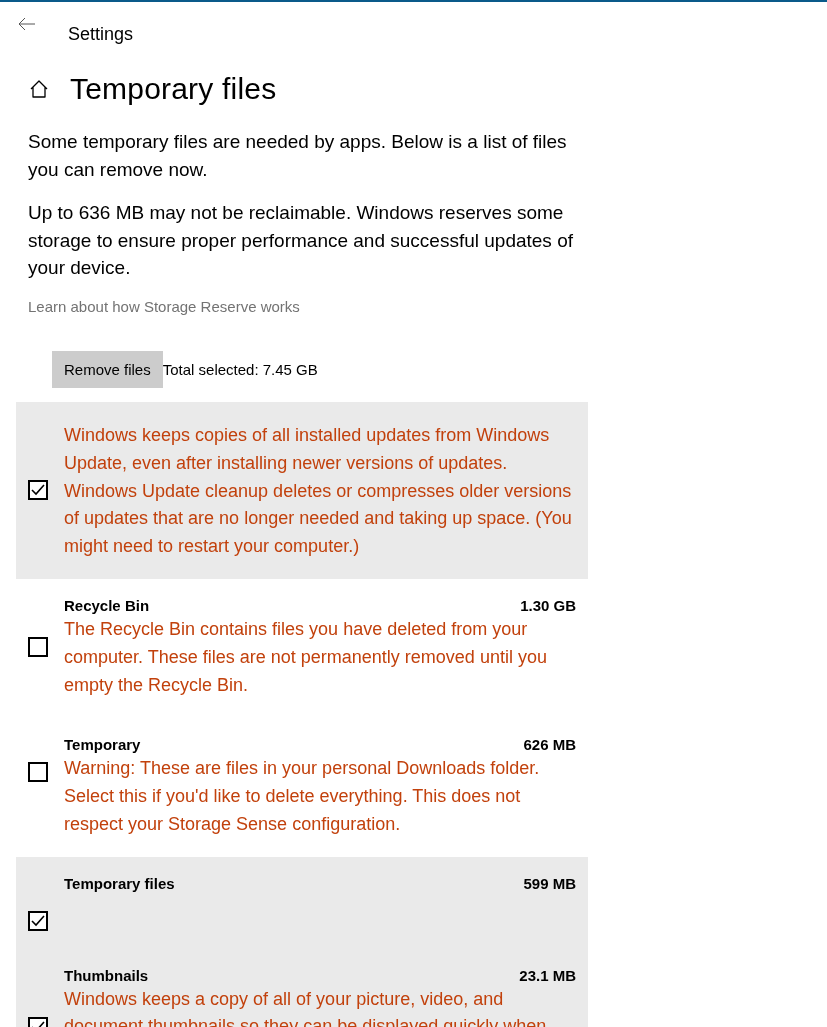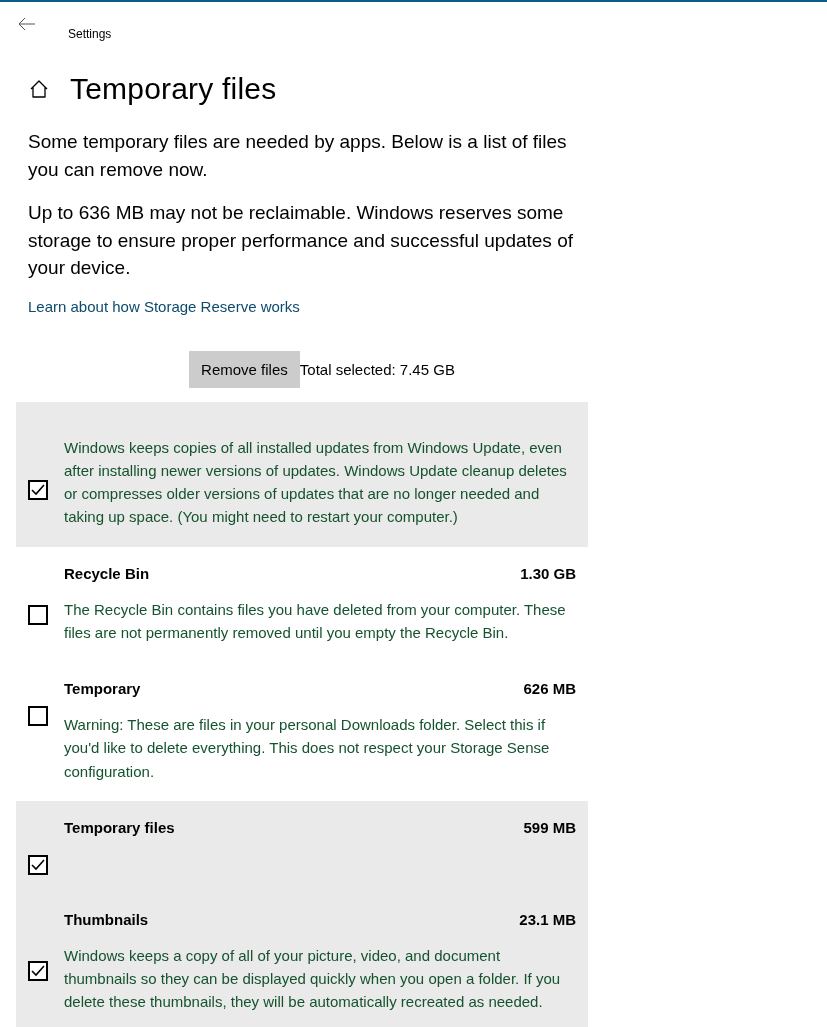--- a/index.html
+++ b/index.html
@@ -16,21 +16,21 @@
       height: 44px;
       padding-left: 18px;
       gap: 32px;
     }
     .back-arrow {
       cursor: pointer;
       display: flex;
       align-items: center;
     }
     .header-title {
-      font-size: 12px;
+      font-size: 18px;
       font-weight: 400;
       margin-top: 20px;
     }
     .content {
       padding: 26px 0 0 28px;
       width: 592px;
     }
     .title-row {
       display: flex;
       align-items: center;
@@ -42,30 +42,30 @@
       font-size: 30px;
       font-weight: 350;
       letter-spacing: 0.2px;
     }
     .intro {
       font-size: 19px;
       line-height: 1.45;
       margin-bottom: 16px;
     }
     .link {
-      color: #0c4a6e;
+      color: #737373;
       font-size: 15px;
       text-decoration: none;
       cursor: pointer;
       display: inline-block;
       margin-bottom: 36px;
     }
     .action-row {
       display: flex;
-      justify-content: center;
+      justify-content: flex-start;
       align-items: center;
       margin-bottom: 14px;
       padding-left: 24px;
     }
     .remove-btn {
       background: #ccc;
       border: none;
       padding: 10px 12px;
       font-size: 15px;
       font-family: inherit;
@@ -107,24 +107,24 @@
       flex: 1;
       padding-left: 16px;
     }
     .item-head {
       display: flex;
       justify-content: space-between;
       font-size: 15px;
       font-weight: 600;
     }
     .item-desc {
-      font-size: 15px;
+      font-size: 18px;
       line-height: 1.55;
-      margin-top: 16px;
-      color: #14532d;
+      margin-top: 2px;
+      color: #c2410c;
     }
   </style>
 </head>
 <body>
 
 <div class="header-bar">
   <span class="back-arrow">
     <svg width="18" height="14" viewBox="0 0 18 14">
         <path d="M7 1 L1 7 L7 13 M1 7 H17" stroke="#555" stroke-width="1" fill="none"></path>
       </svg>

